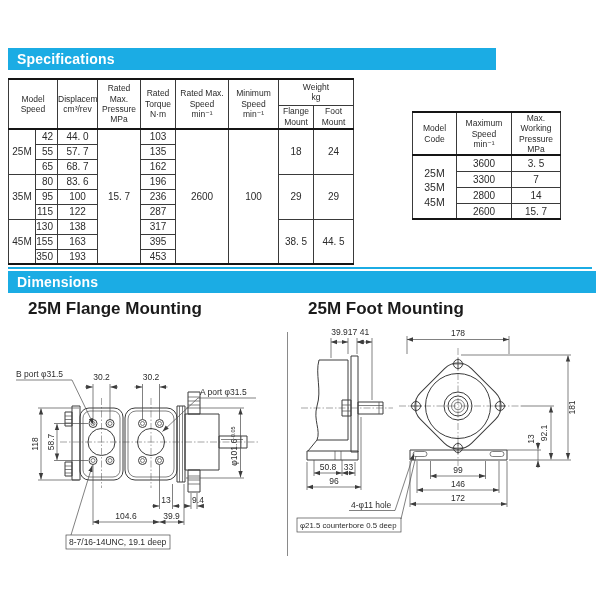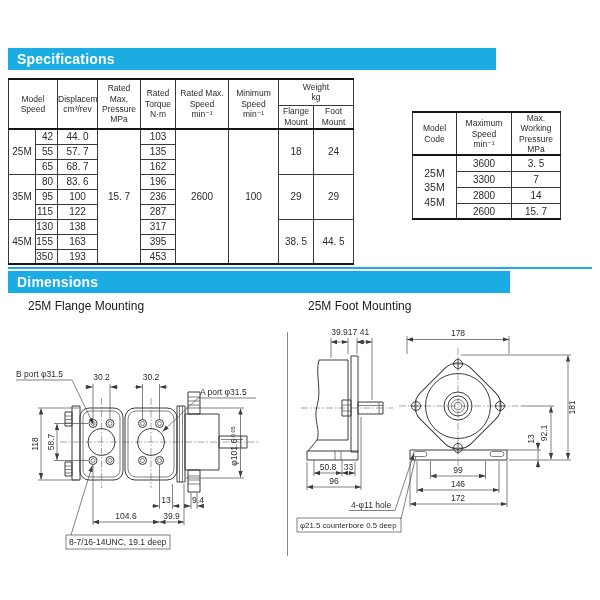--- a/index.html
+++ b/index.html
@@ -2,21 +2,21 @@
 <html><head>
 <meta charset="utf-8">
 <style>
   html,body{margin:0;padding:0}
   body{width:600px;height:600px;position:relative;background:#fff;overflow:hidden;
        font-family:"Liberation Sans","DejaVu Sans",sans-serif;color:#2b2b2b;}
   .bar{position:absolute;background:#1bace4;color:#fff;font-weight:bold;font-size:14px;
        line-height:22px;height:22px;padding-left:9px;box-sizing:border-box;letter-spacing:.2px}
   #bar-spec{left:8px;top:48px;width:488px}
   #cyan-rule{position:absolute;left:8px;top:267px;width:584px;height:2px;background:#1bace4}
-  #bar-dim{left:8px;top:271px;width:502px}
+  #bar-dim{left:8px;top:271px;width:588px}
 
   table{border-collapse:collapse;table-layout:fixed}
   th,td{border:1px solid #3a3a3a;padding:0;text-align:center;overflow:hidden}
   th{font-weight:normal;font-size:8.5px;line-height:1.22;color:#2b2b2b}
   th span{display:block}
   td{font-size:10px}
 
   #spec-table{position:absolute;left:8px;top:78px;width:345px;
               border-top:2px solid #151515;border-bottom:2px solid #151515}
   #spec-table thead tr:first-child{height:26px}
@@ -29,21 +29,21 @@
   #max-title{position:absolute;left:412px;top:70px;font-size:12.5px;font-weight:bold;line-height:1.2;color:#1a1a1a}
   #max-table{position:absolute;left:412px;top:111px;width:148px;
              border-top:2px solid #151515;border-bottom:2px solid #151515}
   #max-table thead tr{height:37px}
   #max-table thead th{border-bottom:2px solid #151515}
   #max-table tbody tr{height:16px}
   #max-table td{font-size:10px}
   #max-table td.models{font-size:10.5px;line-height:1.35}
   #max-table td.models span{display:block}
 
-  .fig-title{position:absolute;font-size:12px;font-weight:normal;color:#1a1a1a}
+  .fig-title{position:absolute;font-size:17px;font-weight:bold;color:#1a1a1a}
   #flange-title{left:28px;top:299px}
   #foot-title{left:308px;top:299px}
   #fig-divider{position:absolute;left:287px;top:332px;height:224px;width:0;border-left:1px solid #8a8a8a}
   svg{position:absolute;overflow:visible}
   #flange-svg{left:8px;top:328px}
   #foot-svg{left:295px;top:322px}
   .ln{fill:none;stroke:#3c3c3c;stroke-width:1;stroke-linejoin:round}
   .lt{fill:none;stroke:#4a4a4a;stroke-width:.7}
   .cl{fill:none;stroke:#6a6a6a;stroke-width:.6;stroke-dasharray:7 2 1.5 2}
   .dt{font-size:8.5px;fill:#2b2b2b}

